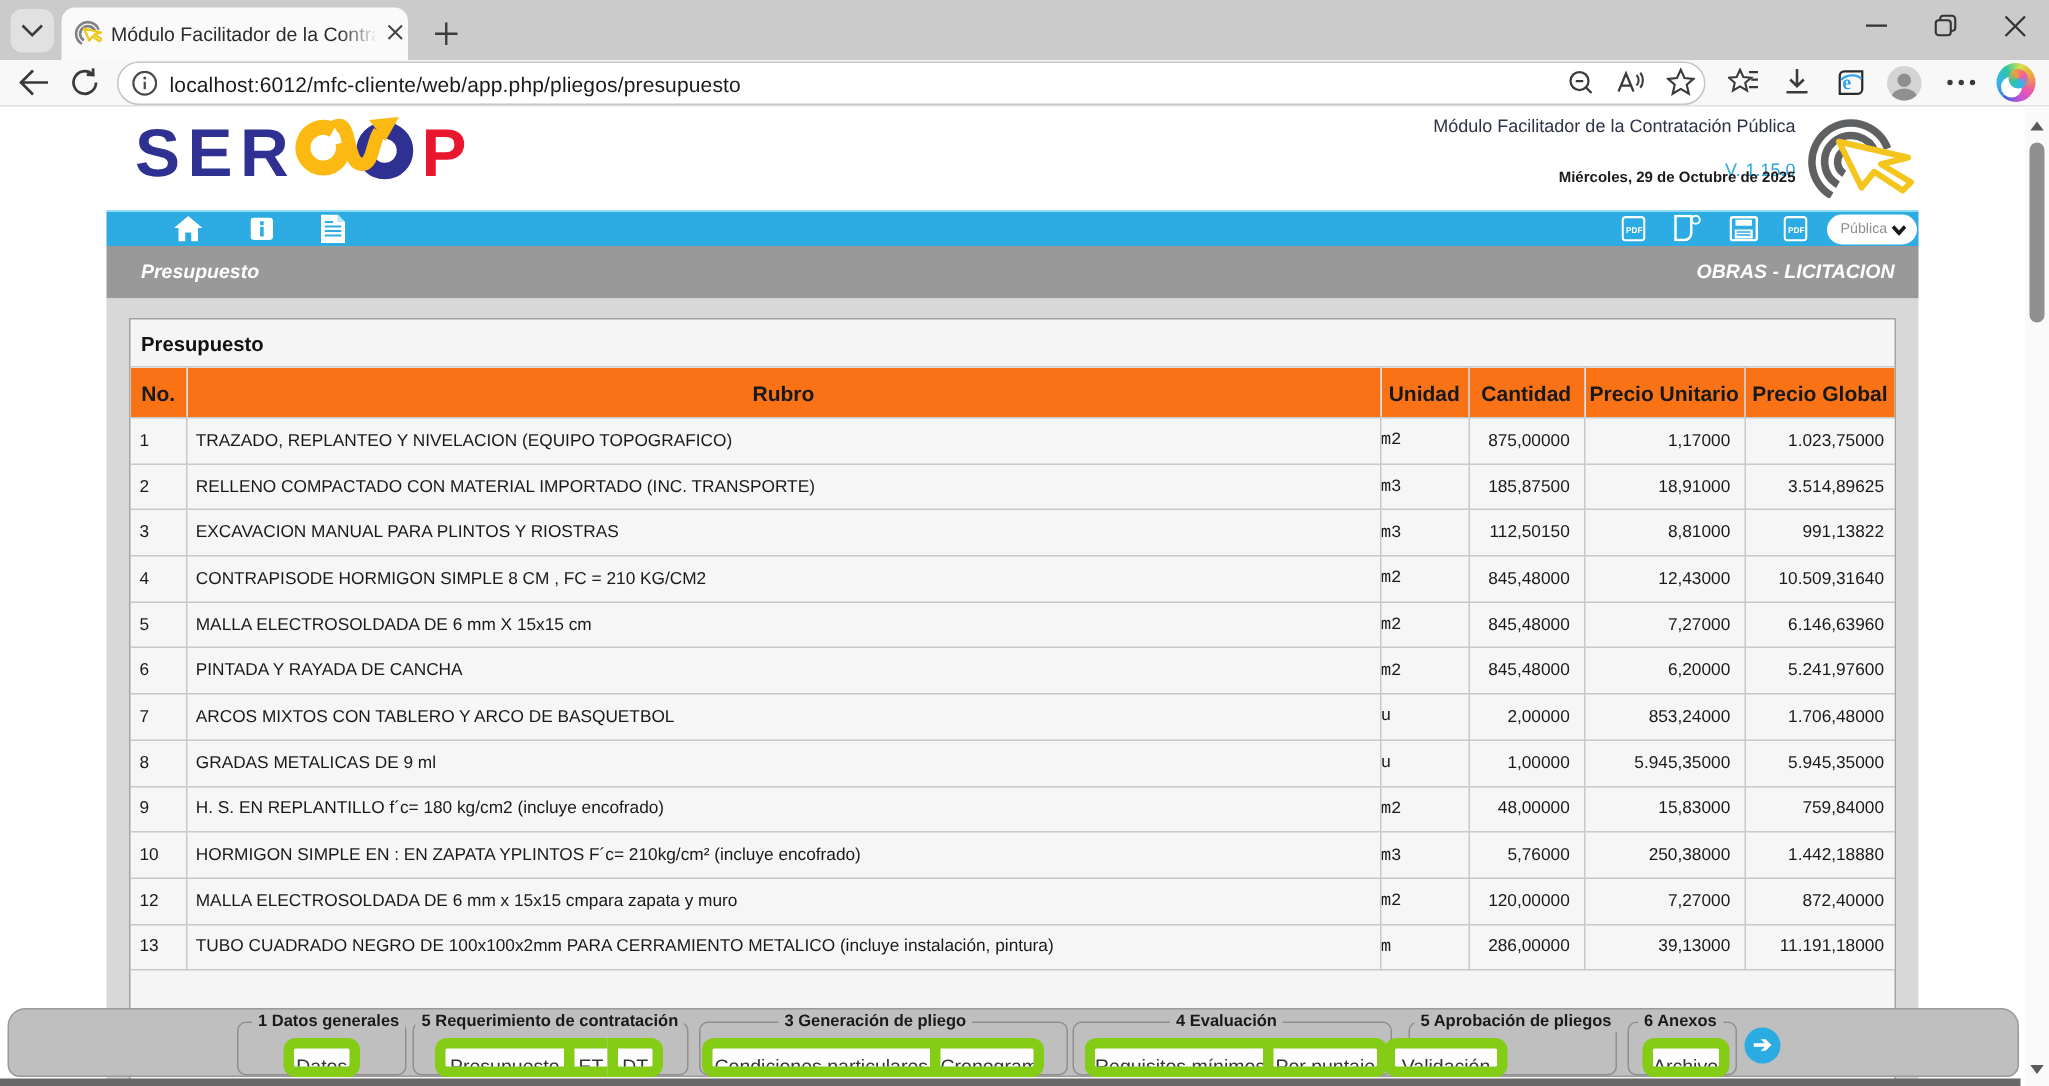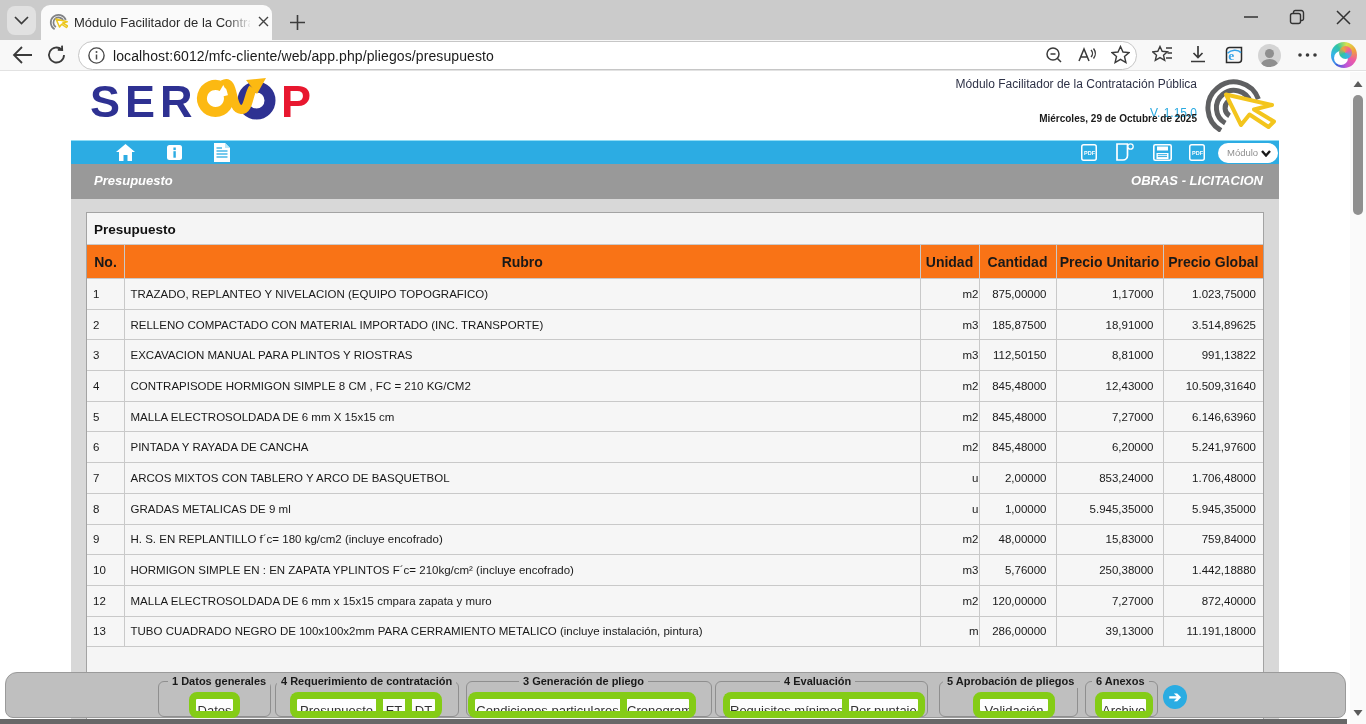--- a/index.html
+++ b/index.html
@@ -42,21 +42,21 @@
   #backdrop { left:71px; top:199px; width:1208px; height:525px; background:#d8d8d8; }
   #panel { left:86px; top:212px; width:1178px; height:512px; background:#f5f5f5; border:1px solid #a3a3a3; }
   #ptitle { position:absolute; left:7px; top:1px; height:31px; line-height:31px; font-size:13.5px; font-weight:bold; color:#111; }
 
   table { border-collapse:collapse; table-layout:fixed; width:1176px; position:absolute; left:0px; top:31px; font-family:"Liberation Sans", sans-serif;}
   td, th { border:1px solid #c9c9c9; font-size:11.5px; color:#191919; overflow:hidden; white-space:nowrap; }
   th { height:34px; font-size:14px; background:#f97316; }
   td { height:30.7px; background:#f6f6f6; padding:0; }
   td.c1 { padding-left:6px; }
   td.c2 { padding-left:5.5px; }
-  td.cc { text-align:right; }
+  td.cc { text-align:left;font-family:Liberation Mono, monospace; }
   td.cr { text-align:right; padding-right:9px; } td.cr:last-child { padding-right:7px; }
   td:first-child, th:first-child { border-left:none; }
   td:last-child, th:last-child { border-right:none; }
 
   
   #bbar { left:5px; top:672px; width:1341px; height:46px; background:#bfbfbf; border:1px solid #9a9a9a; border-radius:12px 12px 8px 8px; }
   #bdark { left:0px; top:719px; width:1347px; height:5px; background:#686868; }
   .fs { position:absolute; top:681px; height:36px; border:1px solid #8f8f8f; border-radius:6px; }
   .leg { position:absolute; top:675px; height:13px; line-height:13px; background:#bfbfbf; padding:0 4px; font-size:11px; font-weight:bold; color:#1a1a1a; white-space:nowrap; }
   .btn { position:absolute; top:692px; height:26px; background:#fdfdfd; border:7px solid #84cc16; border-radius:8px; font-size:13px; color:#333; text-align:center; line-height:24px; white-space:nowrap; overflow:hidden; }
@@ -225,21 +225,21 @@
       <rect x="4" y="2.5" width="11" height="4" fill="#fff"></rect>
       <rect x="3.5" y="9" width="12" height="6" fill="#fff"></rect>
       <path d="M4.8 10.7 H14 M4.8 12.6 H14" stroke="#2cace3" stroke-width="1"></path>
     </svg>
   <svg class="abs" style="left:1189px;top:144px" width="16" height="17">
       <rect x="0.75" y="0.75" width="14.5" height="15.5" rx="2" fill="none" stroke="#fff" stroke-width="1.5"></rect>
       <text x="3" y="11" font-size="5.5" font-weight="bold" fill="#fff">PDF</text>
     </svg>
 
   <div class="abs" style="left:1218px;top:143px;width:60px;height:20px;background:#fff;border-radius:10px;">
-    <span style="position:absolute;left:9px;top:4px;font-size:9.5px;color:#8f8f8f;">Módulo</span>
+    <span style="position:absolute;left:9px;top:4px;font-size:9.5px;color:#8f8f8f;">Pública</span>
     <svg style="position:absolute;right:7px;top:7px" width="10" height="7">
         <path d="M1 1 L5 5.5 L9 1" stroke="#1a1a1a" stroke-width="2.4" fill="none"></path>
       </svg>
   </div>
 
   <div class="abs" id="graybar">
     <span id="gb-left">Presupuesto</span>
     <span id="gb-right">OBRAS - LICITACION</span>
   </div>
 
@@ -365,38 +365,38 @@
   </div>
 
   <div class="abs" id="bdark"></div>
   <div class="abs" id="bbar"></div>
 
   <div class="abs fs" style="left:158px;width:113px"></div>
   <div class="abs leg" style="left:168px">1 Datos generales</div>
   <div class="abs btn" style="left:189px;width:51px">Datos</div>
 
   <div class="abs fs" style="left:275px;width:184px"></div>
-  <div class="abs leg" style="left:277px">4 Requerimiento de contratación</div>
+  <div class="abs leg" style="left:277px">5 Requerimiento de contratación</div>
   <div class="abs btn btnL" style="left:290px;width:86px">Presupuesto</div>
   <div class="abs btn btnM" style="left:376px;width:29px">ET</div>
   <div class="abs btn btnR" style="left:405px;width:37px">DT</div>
 
   <div class="abs fs" style="left:466px;width:246px"></div>
   <div class="abs leg" style="left:519px">3 Generación de pliego</div>
   <div class="abs btn btnL" style="left:468px;width:152px">Condiciones particulares</div>
   <div class="abs btn btnR" style="left:620px;width:76px">Cronograma</div>
 
   <div class="abs fs" style="left:715px;width:213px"></div>
   <div class="abs leg" style="left:780px">4 Evaluación</div>
   <div class="abs btn btnL" style="left:723px;width:119px">Requisitos mínimos</div>
   <div class="abs btn btnR" style="left:842px;width:83px">Por puntaje</div>
 
   <div class="abs fs" style="left:939px;width:139px"></div>
   <div class="abs leg" style="left:943px">5 Aprobación de pliegos</div>
-  <div class="abs btn" style="left:973px;width:82px">Validación</div>
+  <div class="abs btn" style="left:923px;width:82px">Validación</div>
 
   <div class="abs fs" style="left:1085px;width:73px"></div>
   <div class="abs leg" style="left:1092px">6 Anexos</div>
   <div class="abs btn" style="left:1095px;width:58px">Archivos</div>
 
   <div class="abs" id="gobtn">➔</div>
 
 </div>
 
 </body></html>

